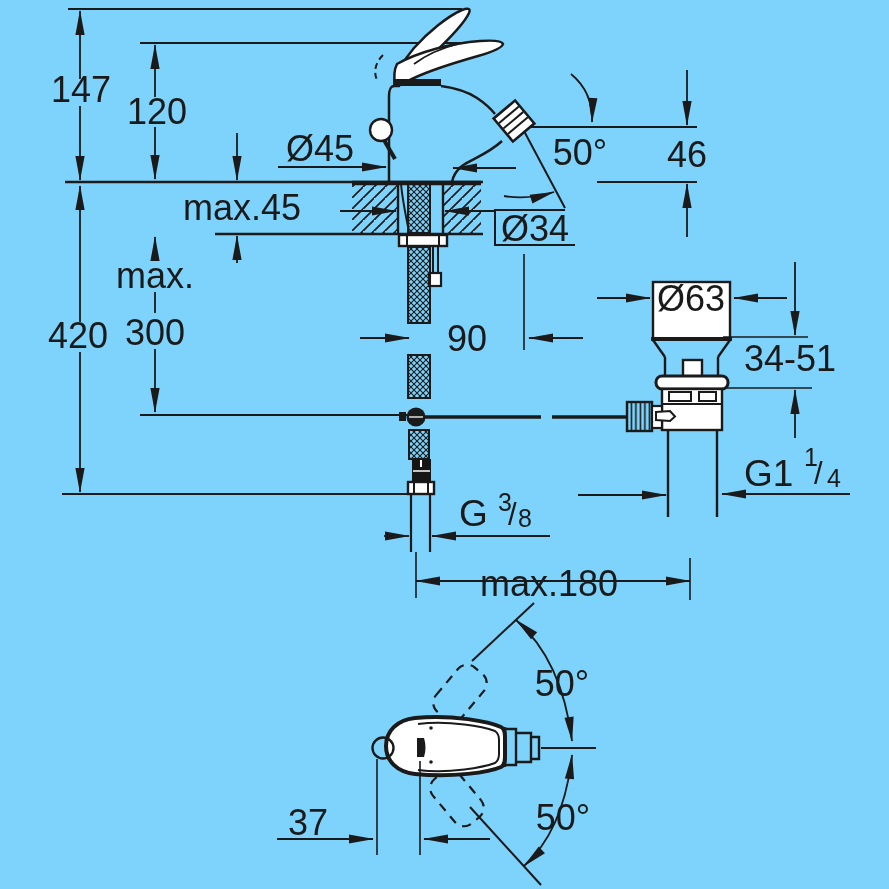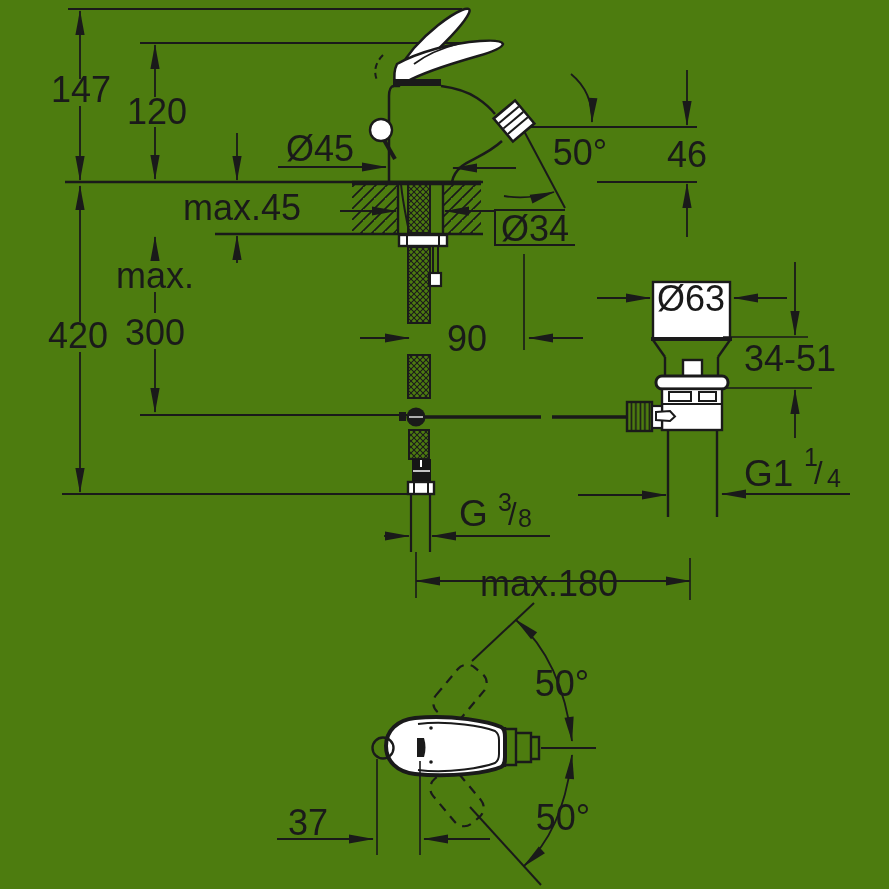--- a/index.html
+++ b/index.html
@@ -1,16 +1,16 @@
 <!DOCTYPE html>
 <html><head>
 <meta charset="utf-8">
 <style>
   html,body{margin:0;padding:0;background:#fff;}
-  #stage{width:889px;height:889px;position:relative;background:#4d7c0f;overflow:hidden;}
+  #stage{width:889px;height:889px;position:relative;background:#7dd3fc;overflow:hidden;}
   svg{position:absolute;left:0;top:0;}
   text{font-family:"Liberation Sans","DejaVu Sans",sans-serif;fill:#1a1a1a;}
   .dimtxt{font-size:36px;}
   .suptxt{font-size:25px;}
   .slashtxt{font-size:31px;}
   .bigG{font-size:37px;}
 </style>
 </head>
 <body>
 

